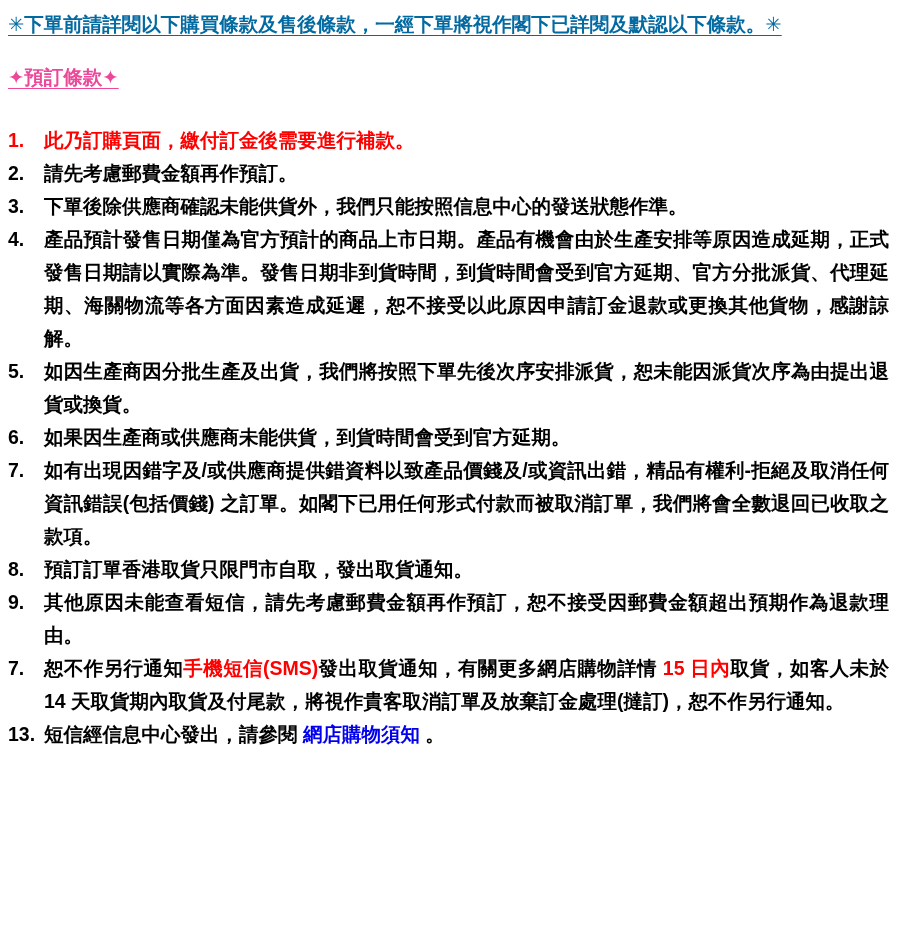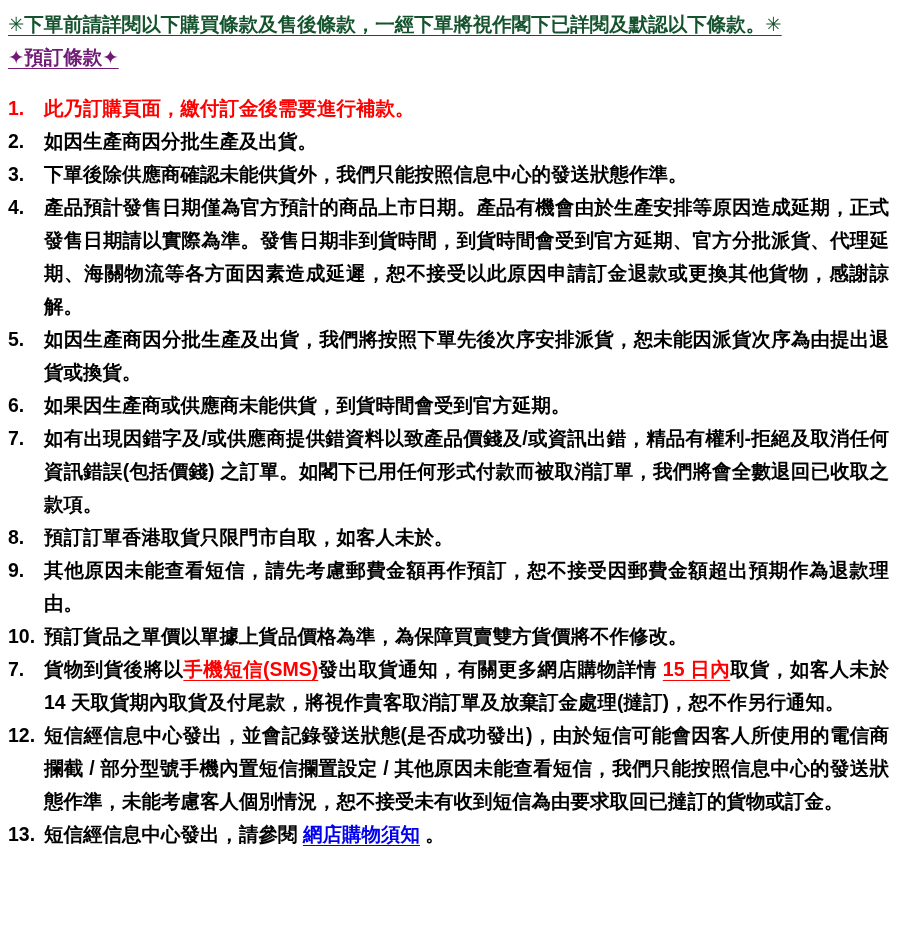--- a/index.html
+++ b/index.html
@@ -14,29 +14,30 @@
     font-family: "Liberation Sans", "DejaVu Sans", sans-serif;
     font-weight: 700;
     color: #000000;
   }
   .doc {
     padding: 8px 24px 18px 8px;
     font-size: 19.5px;
     line-height: 33px;
   }
   .notice {
-    color: #14532d;
+    color: #0369a1;
     text-decoration: underline;
     text-underline-offset: 4px;
+    margin-bottom: 20px;
   }
   .section-title {
-    color: #701a75;
+    color: #ec4899;
     text-decoration: underline;
     text-underline-offset: 4px;
-    margin-bottom: 18px;
+    margin-bottom: 30px;
   }
   .terms-list {
     margin: 0;
     padding: 0;
   }
   .term-item {
     display: flex;
     align-items: flex-start;
   }
   .term-num {
@@ -47,26 +48,24 @@
     flex: 1 1 auto;
     text-align: justify;
     word-break: break-all;
   }
   .term-item.red-item .term-num,
   .term-item.red-item .term-text {
     color: #ff0000;
   }
   .hl-red {
     color: #ff0000;
-    text-decoration: underline;
     text-underline-offset: 4px;
   }
   .doc-link {
     color: #0000ee;
-    text-decoration: underline;
     text-underline-offset: 4px;
     cursor: pointer;
   }
 </style>
 </head>
 <body>
 
 <div class="doc">
 
   <div class="notice">
@@ -79,21 +78,21 @@
 
   <div class="terms-list">
 
     <div class="term-item red-item">
       <span class="term-num">1.</span>
       <span class="term-text">此乃訂購頁面，繳付訂金後需要進行補款。</span>
     </div>
 
     <div class="term-item">
       <span class="term-num">2.</span>
-      <span class="term-text">如因生產商因分批生產及出貨。</span>
+      <span class="term-text">請先考慮郵費金額再作預訂。</span>
     </div>
 
     <div class="term-item">
       <span class="term-num">3.</span>
       <span class="term-text">下單後除供應商確認未能供貨外，我們只能按照信息中心的發送狀態作準。</span>
     </div>
 
     <div class="term-item">
       <span class="term-num">4.</span>
       <span class="term-text">產品預計發售日期僅為官方預計的商品上市日期。產品有機會由於生產安排等原因造成延期，正式發售日期請以實際為準。發售日期非到貨時間，到貨時間會受到官方延期、官方分批派貨、代理延期、海關物流等各方面因素造成延遲，恕不接受以此原因申請訂金退款或更換其他貨物，感謝諒解。</span>
@@ -109,44 +108,36 @@
       <span class="term-text">如果因生產商或供應商未能供貨，到貨時間會受到官方延期。</span>
     </div>
 
     <div class="term-item">
       <span class="term-num">7.</span>
       <span class="term-text">如有出現因錯字及/或供應商提供錯資料以致產品價錢及/或資訊出錯，精品有權利-拒絕及取消任何資訊錯誤(包括價錢) 之訂單。如閣下已用任何形式付款而被取消訂單，我們將會全數退回已收取之款項。</span>
     </div>
 
     <div class="term-item">
       <span class="term-num">8.</span>
-      <span class="term-text">預訂訂單香港取貨只限門市自取，如客人未於。</span>
+      <span class="term-text">預訂訂單香港取貨只限門市自取，發出取貨通知。</span>
     </div>
 
     <div class="term-item">
       <span class="term-num">9.</span>
       <span class="term-text">其他原因未能查看短信，請先考慮郵費金額再作預訂，恕不接受因郵費金額超出預期作為退款理由。</span>
     </div>
 
-    <div class="term-item">
-      <span class="term-num">10.</span>
-      <span class="term-text">預訂貨品之單價以單據上貨品價格為準，為保障買賣雙方貨價將不作修改。</span>
-    </div>
 
     <div class="term-item">
       <span class="term-num">7.</span>
       <span class="term-text">
-        <span>貨物到貨後將以</span><span class="hl-red">手機短信(SMS)</span><span>發出取貨通知，有關更多網店購物詳情 </span><span class="hl-red">15 日內</span><span>取貨，如客人未於 14 天取貨期內取貨及付尾款，將視作貴客取消訂單及放棄訂金處理(撻訂)，恕不作另行通知。</span>
+        <span>恕不作另行通知</span><span class="hl-red">手機短信(SMS)</span><span>發出取貨通知，有關更多網店購物詳情 </span><span class="hl-red">15 日內</span><span>取貨，如客人未於 14 天取貨期內取貨及付尾款，將視作貴客取消訂單及放棄訂金處理(撻訂)，恕不作另行通知。</span>
       </span>
     </div>
 
-    <div class="term-item">
-      <span class="term-num">12.</span>
-      <span class="term-text">短信經信息中心發出，並會記錄發送狀態(是否成功發出)，由於短信可能會因客人所使用的電信商攔截 / 部分型號手機內置短信攔置設定 / 其他原因未能查看短信，我們只能按照信息中心的發送狀態作準，未能考慮客人個別情況，恕不接受未有收到短信為由要求取回已撻訂的貨物或訂金。</span>
-    </div>
 
     <div class="term-item">
       <span class="term-num">13.</span>
       <span class="term-text">
         <span>短信經信息中心發出，請參閱 </span><a class="doc-link">網店購物須知</a><span> 。</span>
       </span>
     </div>
 
   </div>
 </div>

